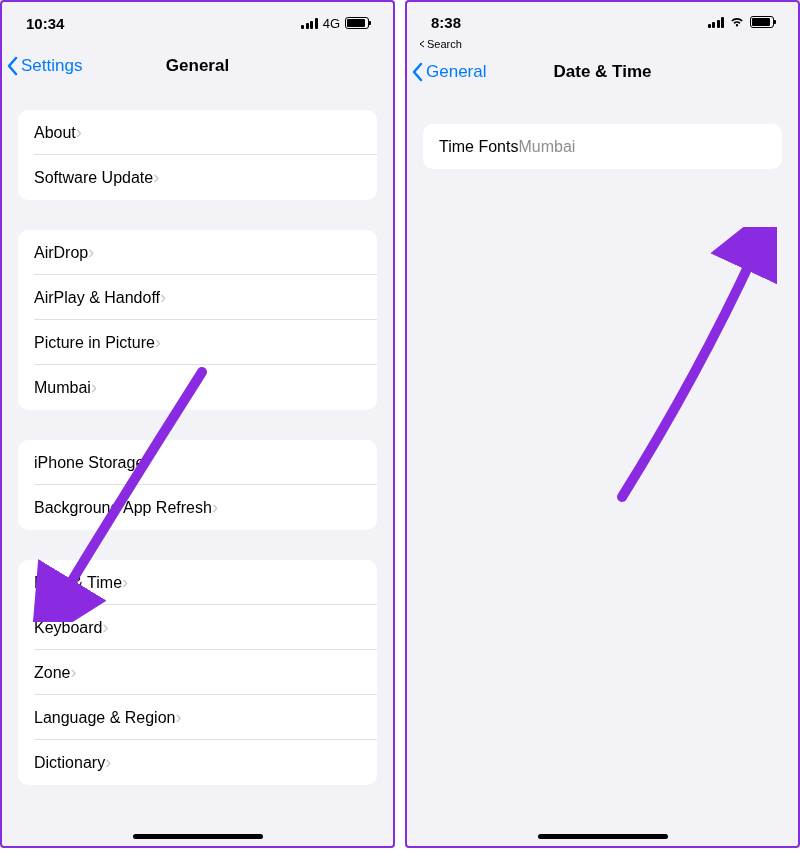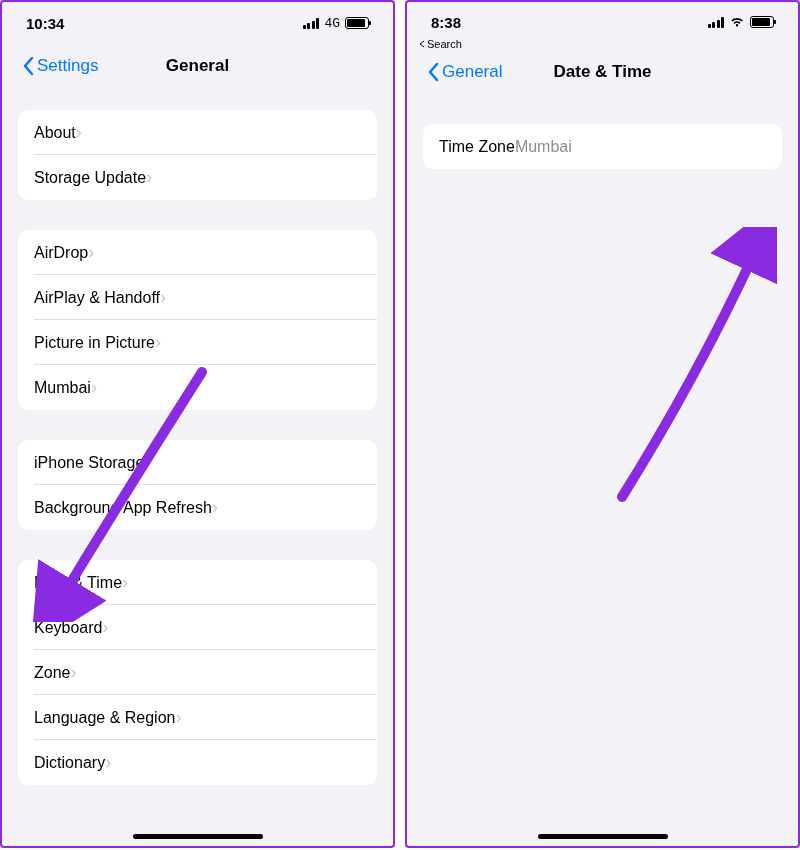--- a/index.html
+++ b/index.html
@@ -40,38 +40,37 @@
     font-size: 15px;
     font-weight: 600;
     color: #000;
     background: #f2f2f7;
   }
   .status-right {
     display: flex;
     align-items: center;
     gap: 5px;
     font-size: 13px;
-    font-family: Liberation Mono, monospace;
   }
   .breadcrumb {
     padding: 2px 28px 0 12px;
     font-size: 11px;
     color: #000;
     display: flex;
     align-items: center;
     gap: 2px;
     background: #f2f2f7;
   }
   .nav-bar {
     height: 44px;
     display: flex;
     align-items: center;
     position: relative;
     background: #f2f2f7;
-    padding: 0 20px;
+    padding: 0 4px;
   }
   .nav-back {
     display: flex;
     align-items: center;
     color: #007aff;
     font-size: 17px;
     gap: 3px;
   }
   .nav-title {
     position: absolute;
@@ -231,21 +230,21 @@
       </div>
       <div class="nav-title">General</div>
     </div>
     <div class="content" id="left-content">
         <div class="group first">
           <div class="row">
             <span>About</span>
             <span class="chevron">›</span>
           </div>
           <div class="row">
-            <span>Storage Update</span>
+            <span>Software Update</span>
             <span class="chevron">›</span>
           </div>
         </div>
         <div class="group">
           <div class="row">
             <span>AirDrop</span>
             <span class="chevron">›</span>
           </div>
           <div class="row">
             <span>AirPlay &amp; Handoff</span>
@@ -337,21 +336,21 @@
         <svg width="12" height="20" viewBox="0 0 12 20">
             <path d="M10 2 L3 10 L10 18" stroke="#007aff" stroke-width="2.5" fill="none" stroke-linecap="round" stroke-linejoin="round"></path>
           </svg>
         <span>General</span>
       </div>
       <div class="nav-title">Date &amp; Time</div>
     </div>
     <div class="content">
       <div class="group">
         <div class="row">
-          <span>Time Zone</span>
+          <span>Time Fonts</span>
           <span class="row-value">Mumbai</span>
         </div>
       </div>
     </div>
 
     <svg class="arrow-svg" style="left:190px; top:225px; width:180px; height:280px;" viewBox="0 0 180 280">
       <defs>
           <marker id="ah2" markerWidth="8" markerHeight="8" refX="2" refY="4" orient="auto">
             <path d="M0,0 L8,4 L0,8 Z" fill="#8a2be2"></path>
           </marker>

